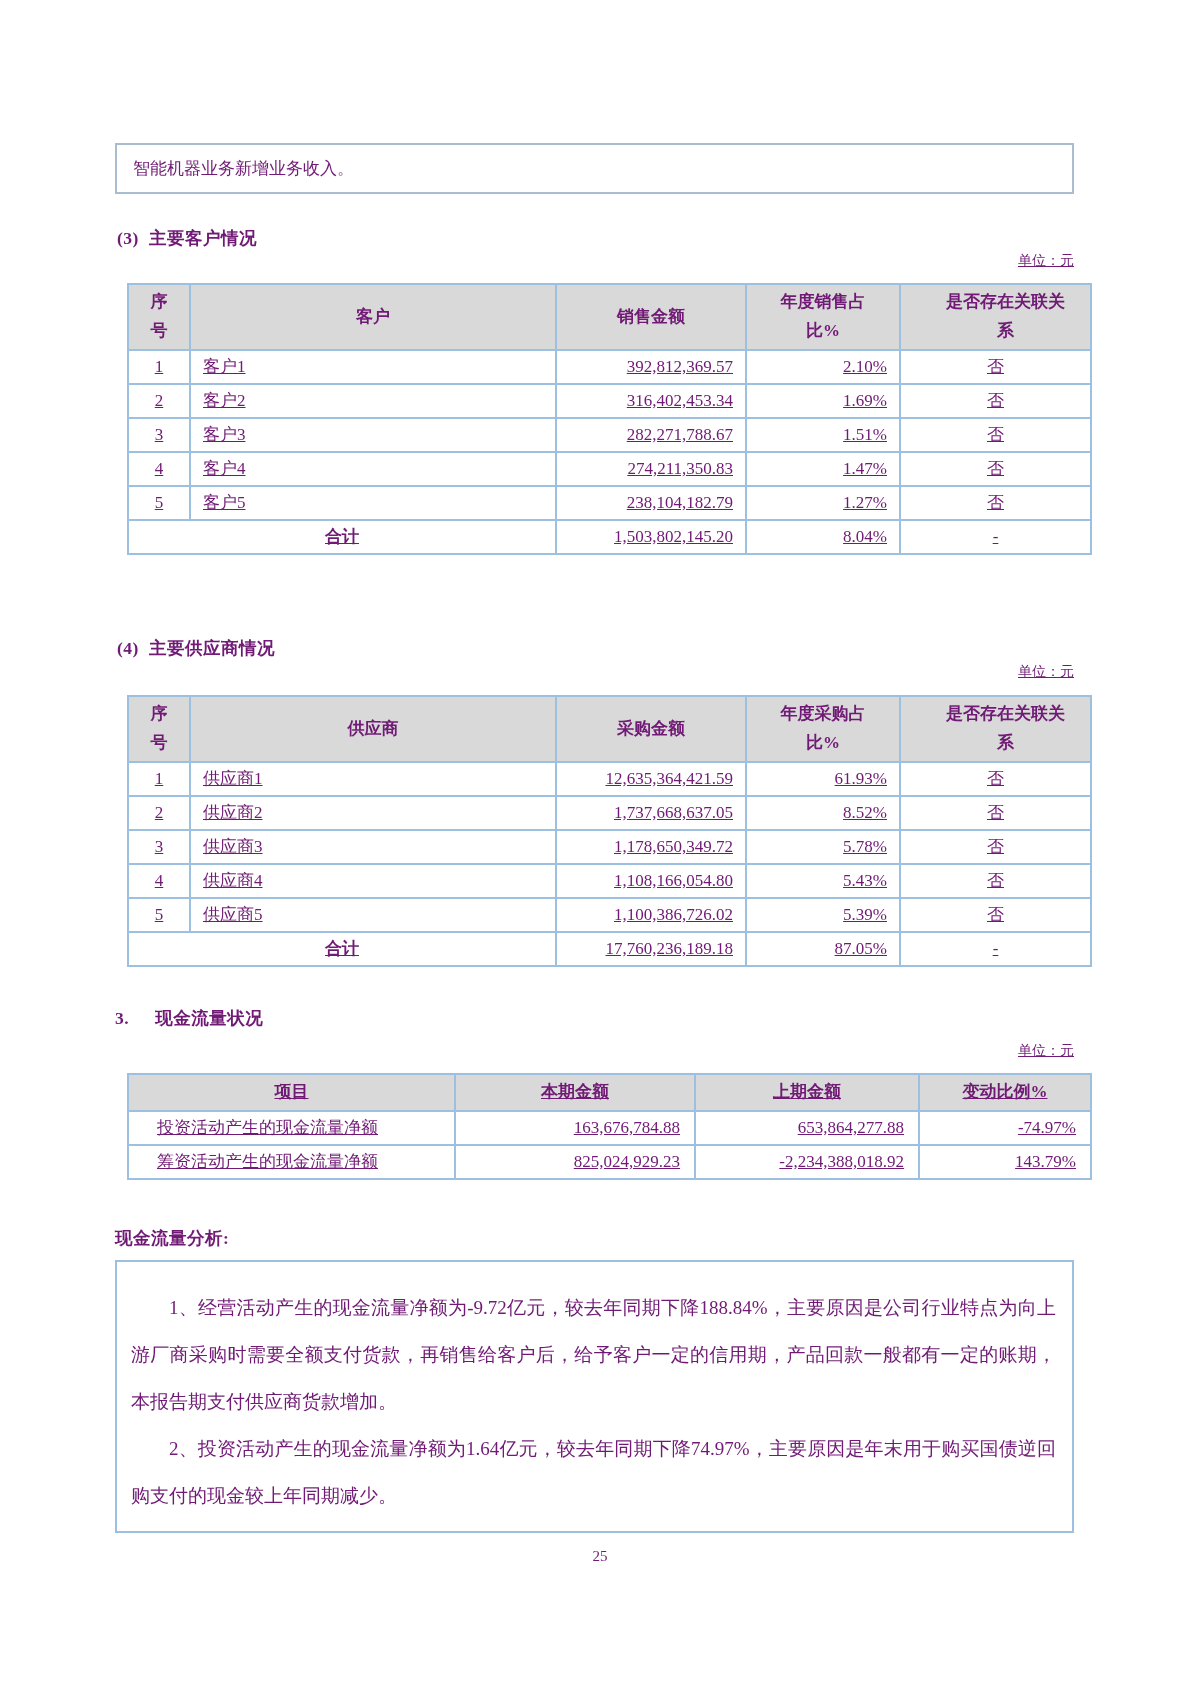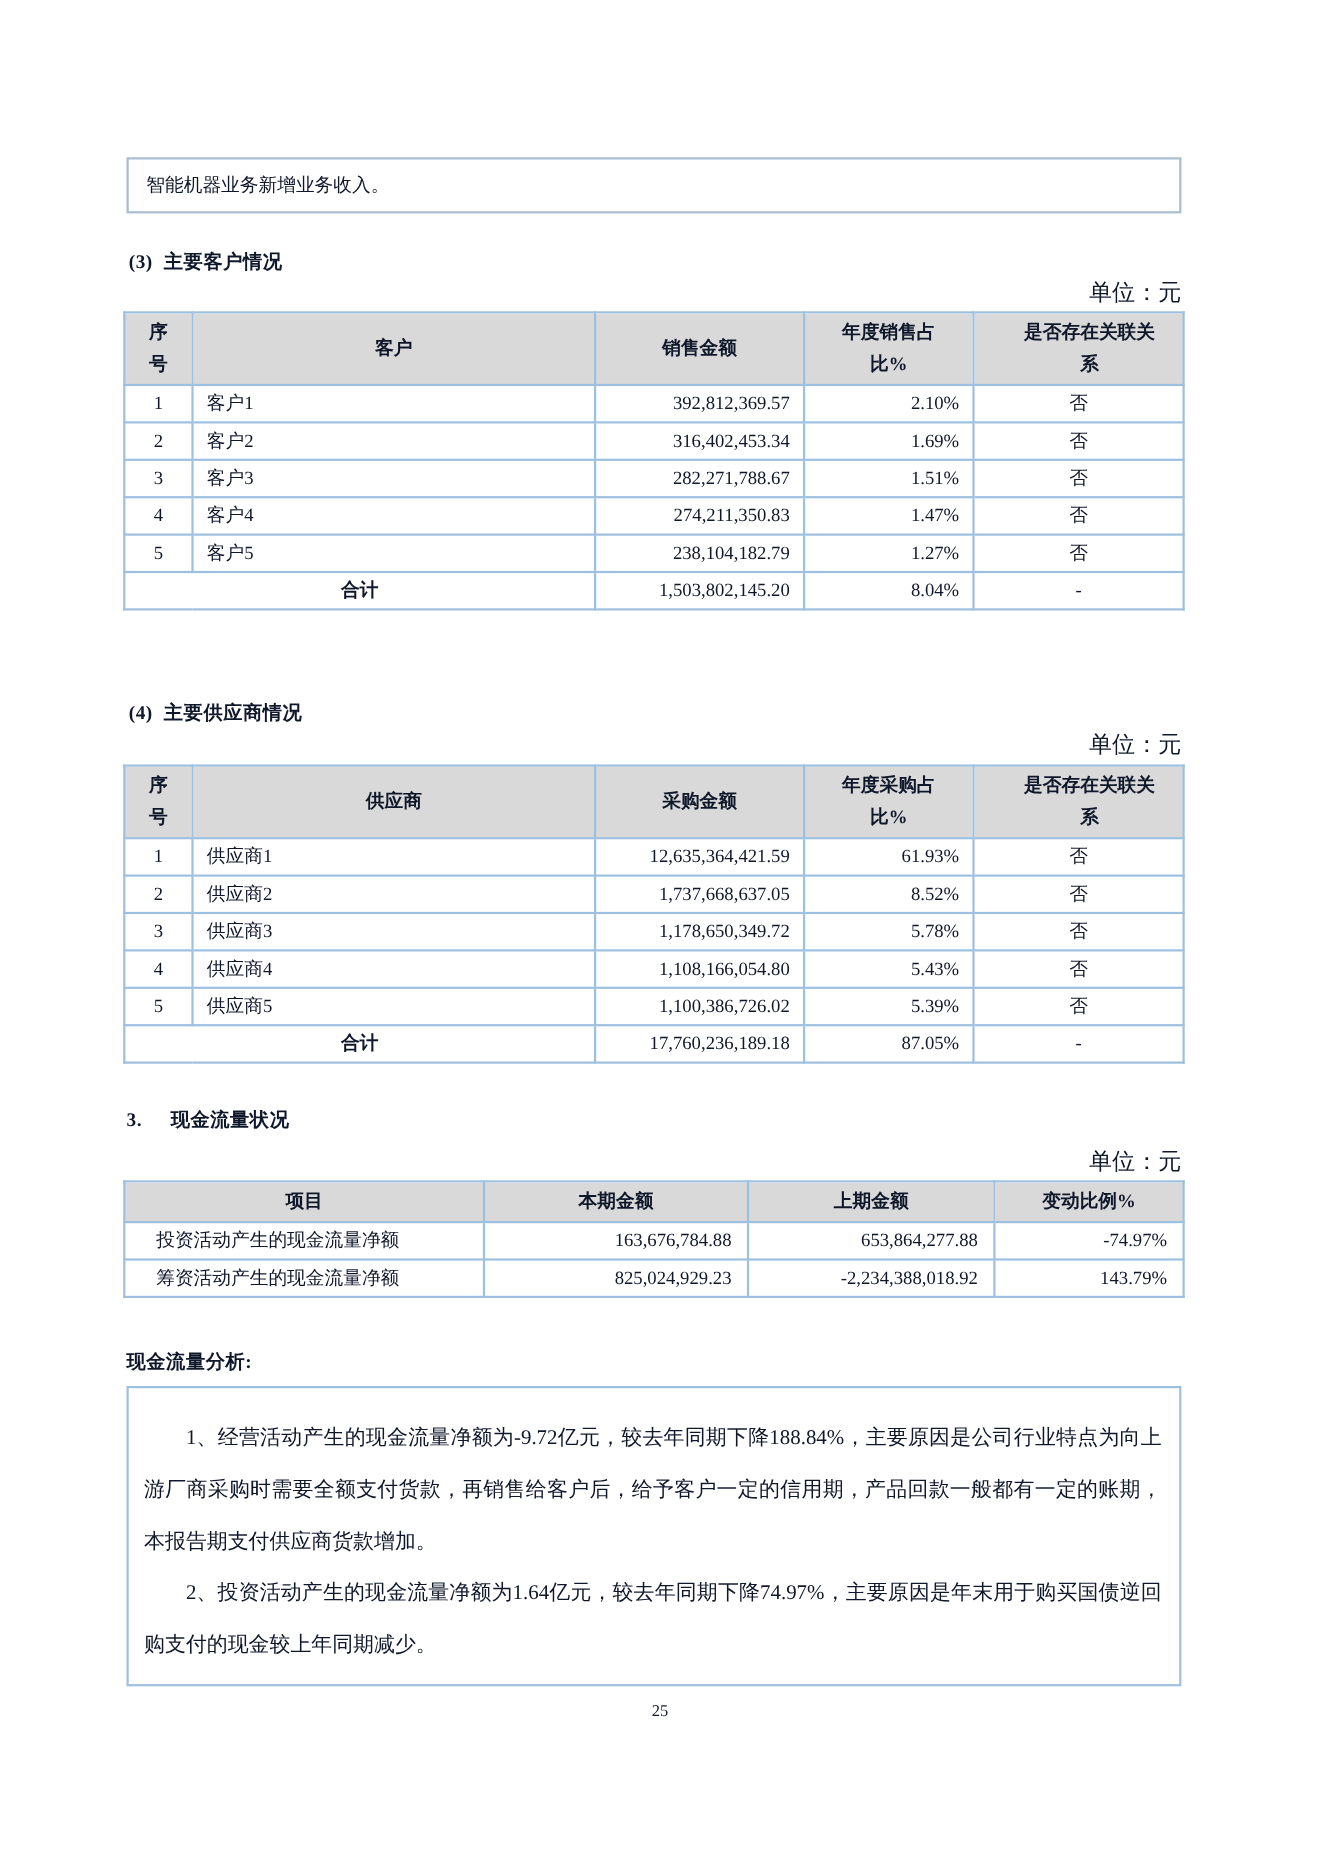--- a/index.html
+++ b/index.html
@@ -3,21 +3,21 @@
 <meta charset="utf-8">
 <style>
   * { margin: 0; padding: 0; box-sizing: border-box; }
   html, body { background: #ffffff; }
   .page {
     position: relative;
     width: 1200px;
     height: 1696px;
     background: #ffffff;
     font-family: "Liberation Serif", "DejaVu Serif", serif;
-    color: #0f172a;
+    color: #701a75;
     overflow: hidden;
   }
 
   
   .intro-box {
     position: absolute;
     left: 115px; top: 143px;
     width: 959px; height: 51px;
     border: 2px solid #a9bdd1;
     display: flex; align-items: center;
@@ -35,30 +35,32 @@
     white-space: nowrap;
   }
   .sec-num { display: inline-block; margin-right: 10px; }
   .sec-num-wide { display: inline-block; margin-right: 26px; }
 
   
   .unit {
     position: absolute;
     left: 115px; width: 959px;
     text-align: right;
-    font-size: 21px;
+    font-size: 14px;
+    text-decoration: underline;
   }
 
   
   table.dtable {
     position: absolute;
-    left: 112px;
+    left: 127px;
     width: 963px;
     border-collapse: collapse;
     table-layout: fixed;
+    text-decoration: underline;
   }
   .dtable th, .dtable td {
     border: 2px solid #9dc0e0;
     overflow: hidden;
   }
   .dtable thead th {
     background: #d9d9d9;
     font-weight: bold;
     font-size: 17px;
     text-align: center;

